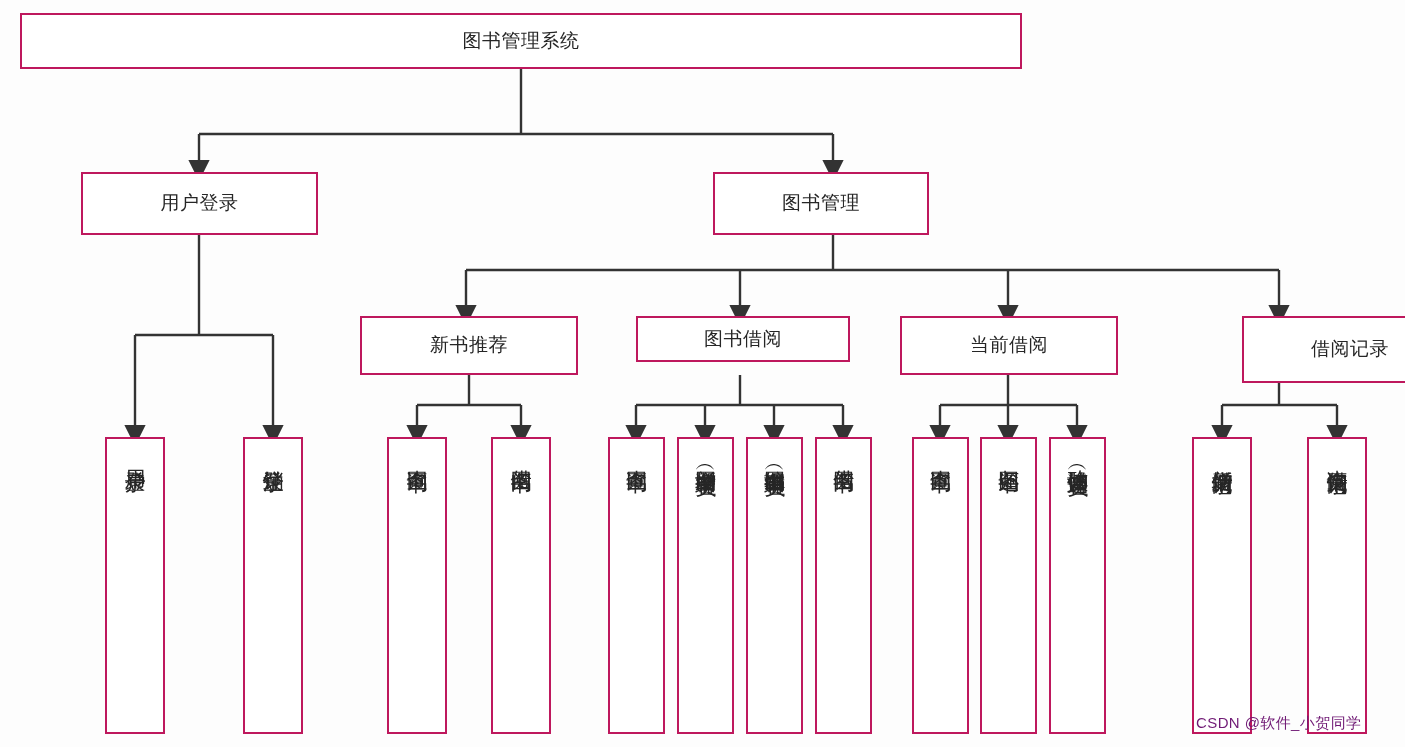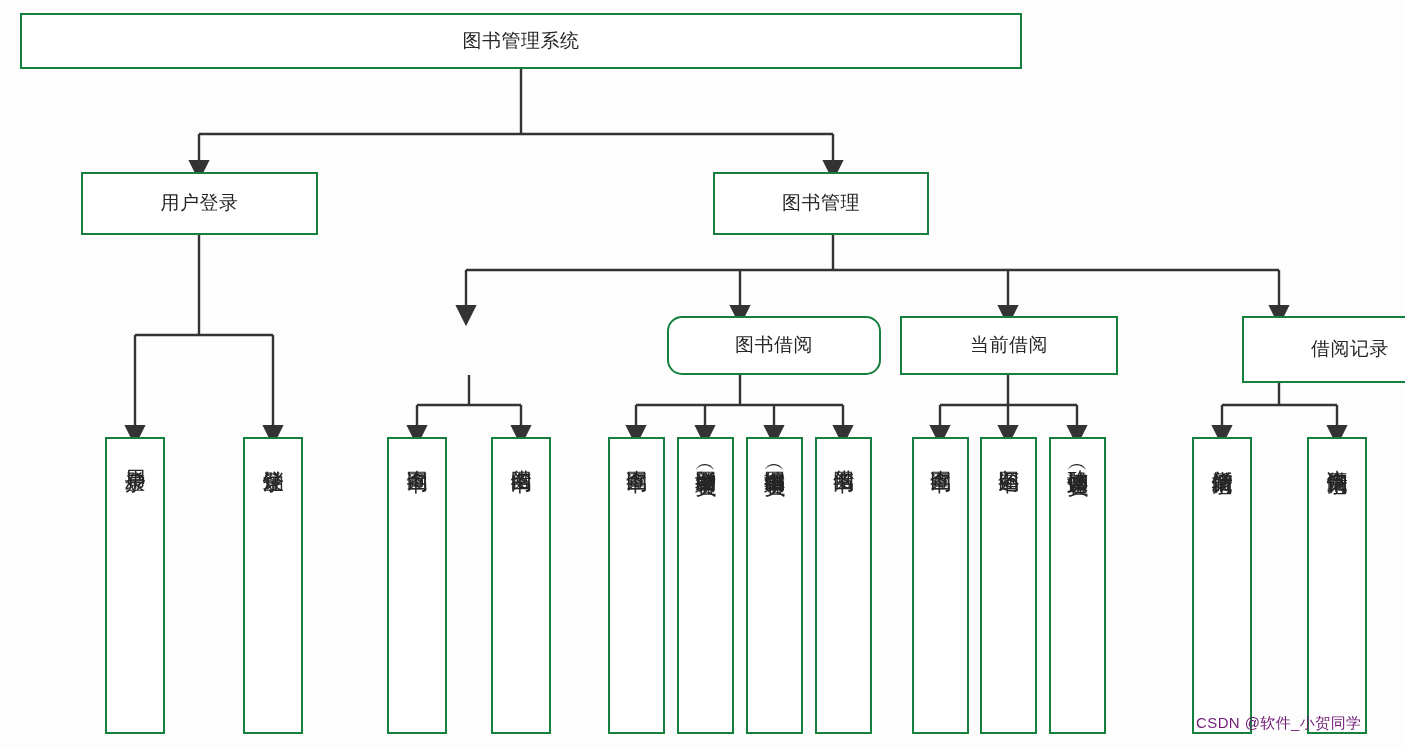--- a/index.html
+++ b/index.html
@@ -23,21 +23,21 @@
     left: 0;
     top: 0;
     width: 1405px;
     height: 747px;
     pointer-events: none;
   }
   .node {
     position: absolute;
     box-sizing: border-box;
     background: #ffffff;
-    border: 2px solid #15803d;
+    border: 2px solid #be185d;
     display: flex;
     align-items: center;
     justify-content: center;
     color: #262626;
     z-index: 2;
   }
   .node .label {
     display: block;
     text-align: center;
     line-height: 1.18;
@@ -132,21 +132,24 @@
     <span class="label">图书管理系统</span>
   </div>
 
   <div class="node horiz" style="left:81px; top:172px; width:237px; height:63px;">
     <span class="label">用户登录</span>
   </div>
   <div class="node horiz" style="left:713px; top:172px; width:216px; height:63px;">
     <span class="label">图书管理</span>
   </div>
 
-  <div class="node horiz" style="left:667px; top:316px; width:214px; height:59px;border-radius:15px;">
+  <div class="node horiz" style="left:360px; top:316px; width:218px; height:59px;">
+    <span class="label">新书推荐</span>
+  </div>
+  <div class="node horiz" style="left:636px; top:316px; width:214px; height:46px;">
     <span class="label">图书借阅</span>
   </div>
   <div class="node horiz" style="left:900px; top:316px; width:218px; height:59px;">
     <span class="label">当前借阅</span>
   </div>
   <div class="node horiz" style="left:1242px; top:316px; width:216px; height:67px;">
     <span class="label">借阅记录</span>
   </div>
 
   <div class="node vert" style="left:105px; top:437px; width:60px; height:297px;">

